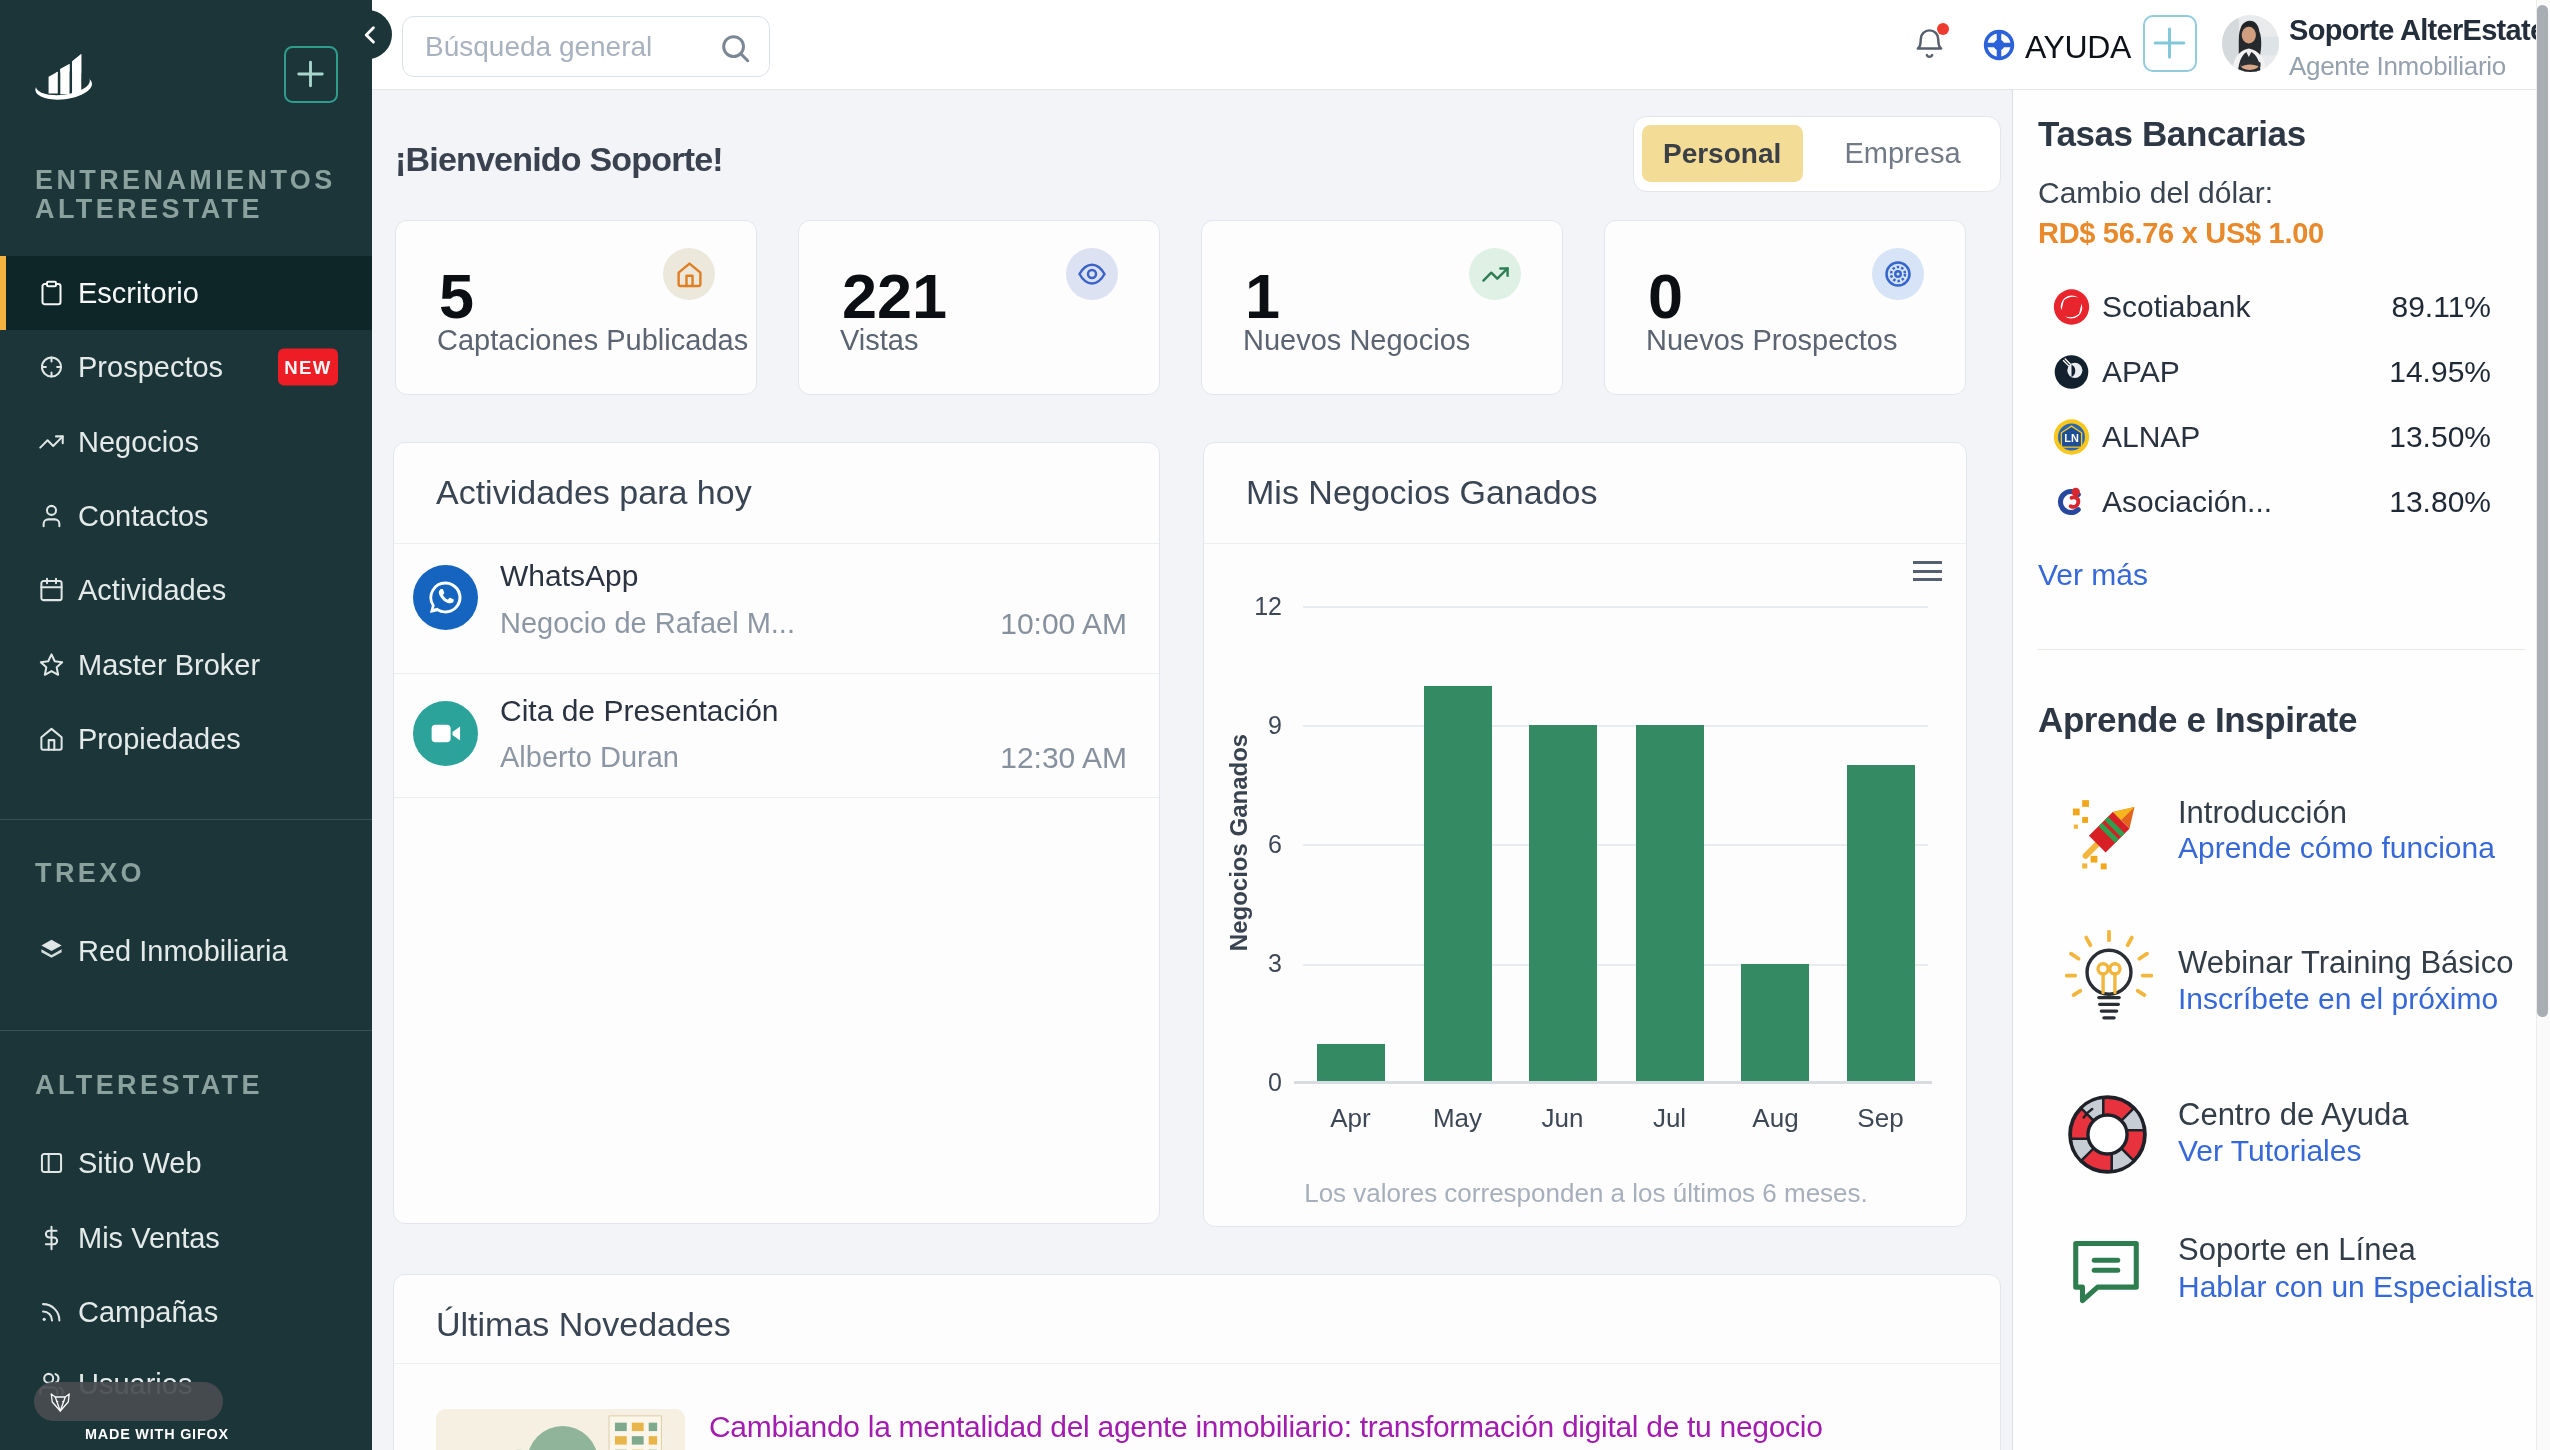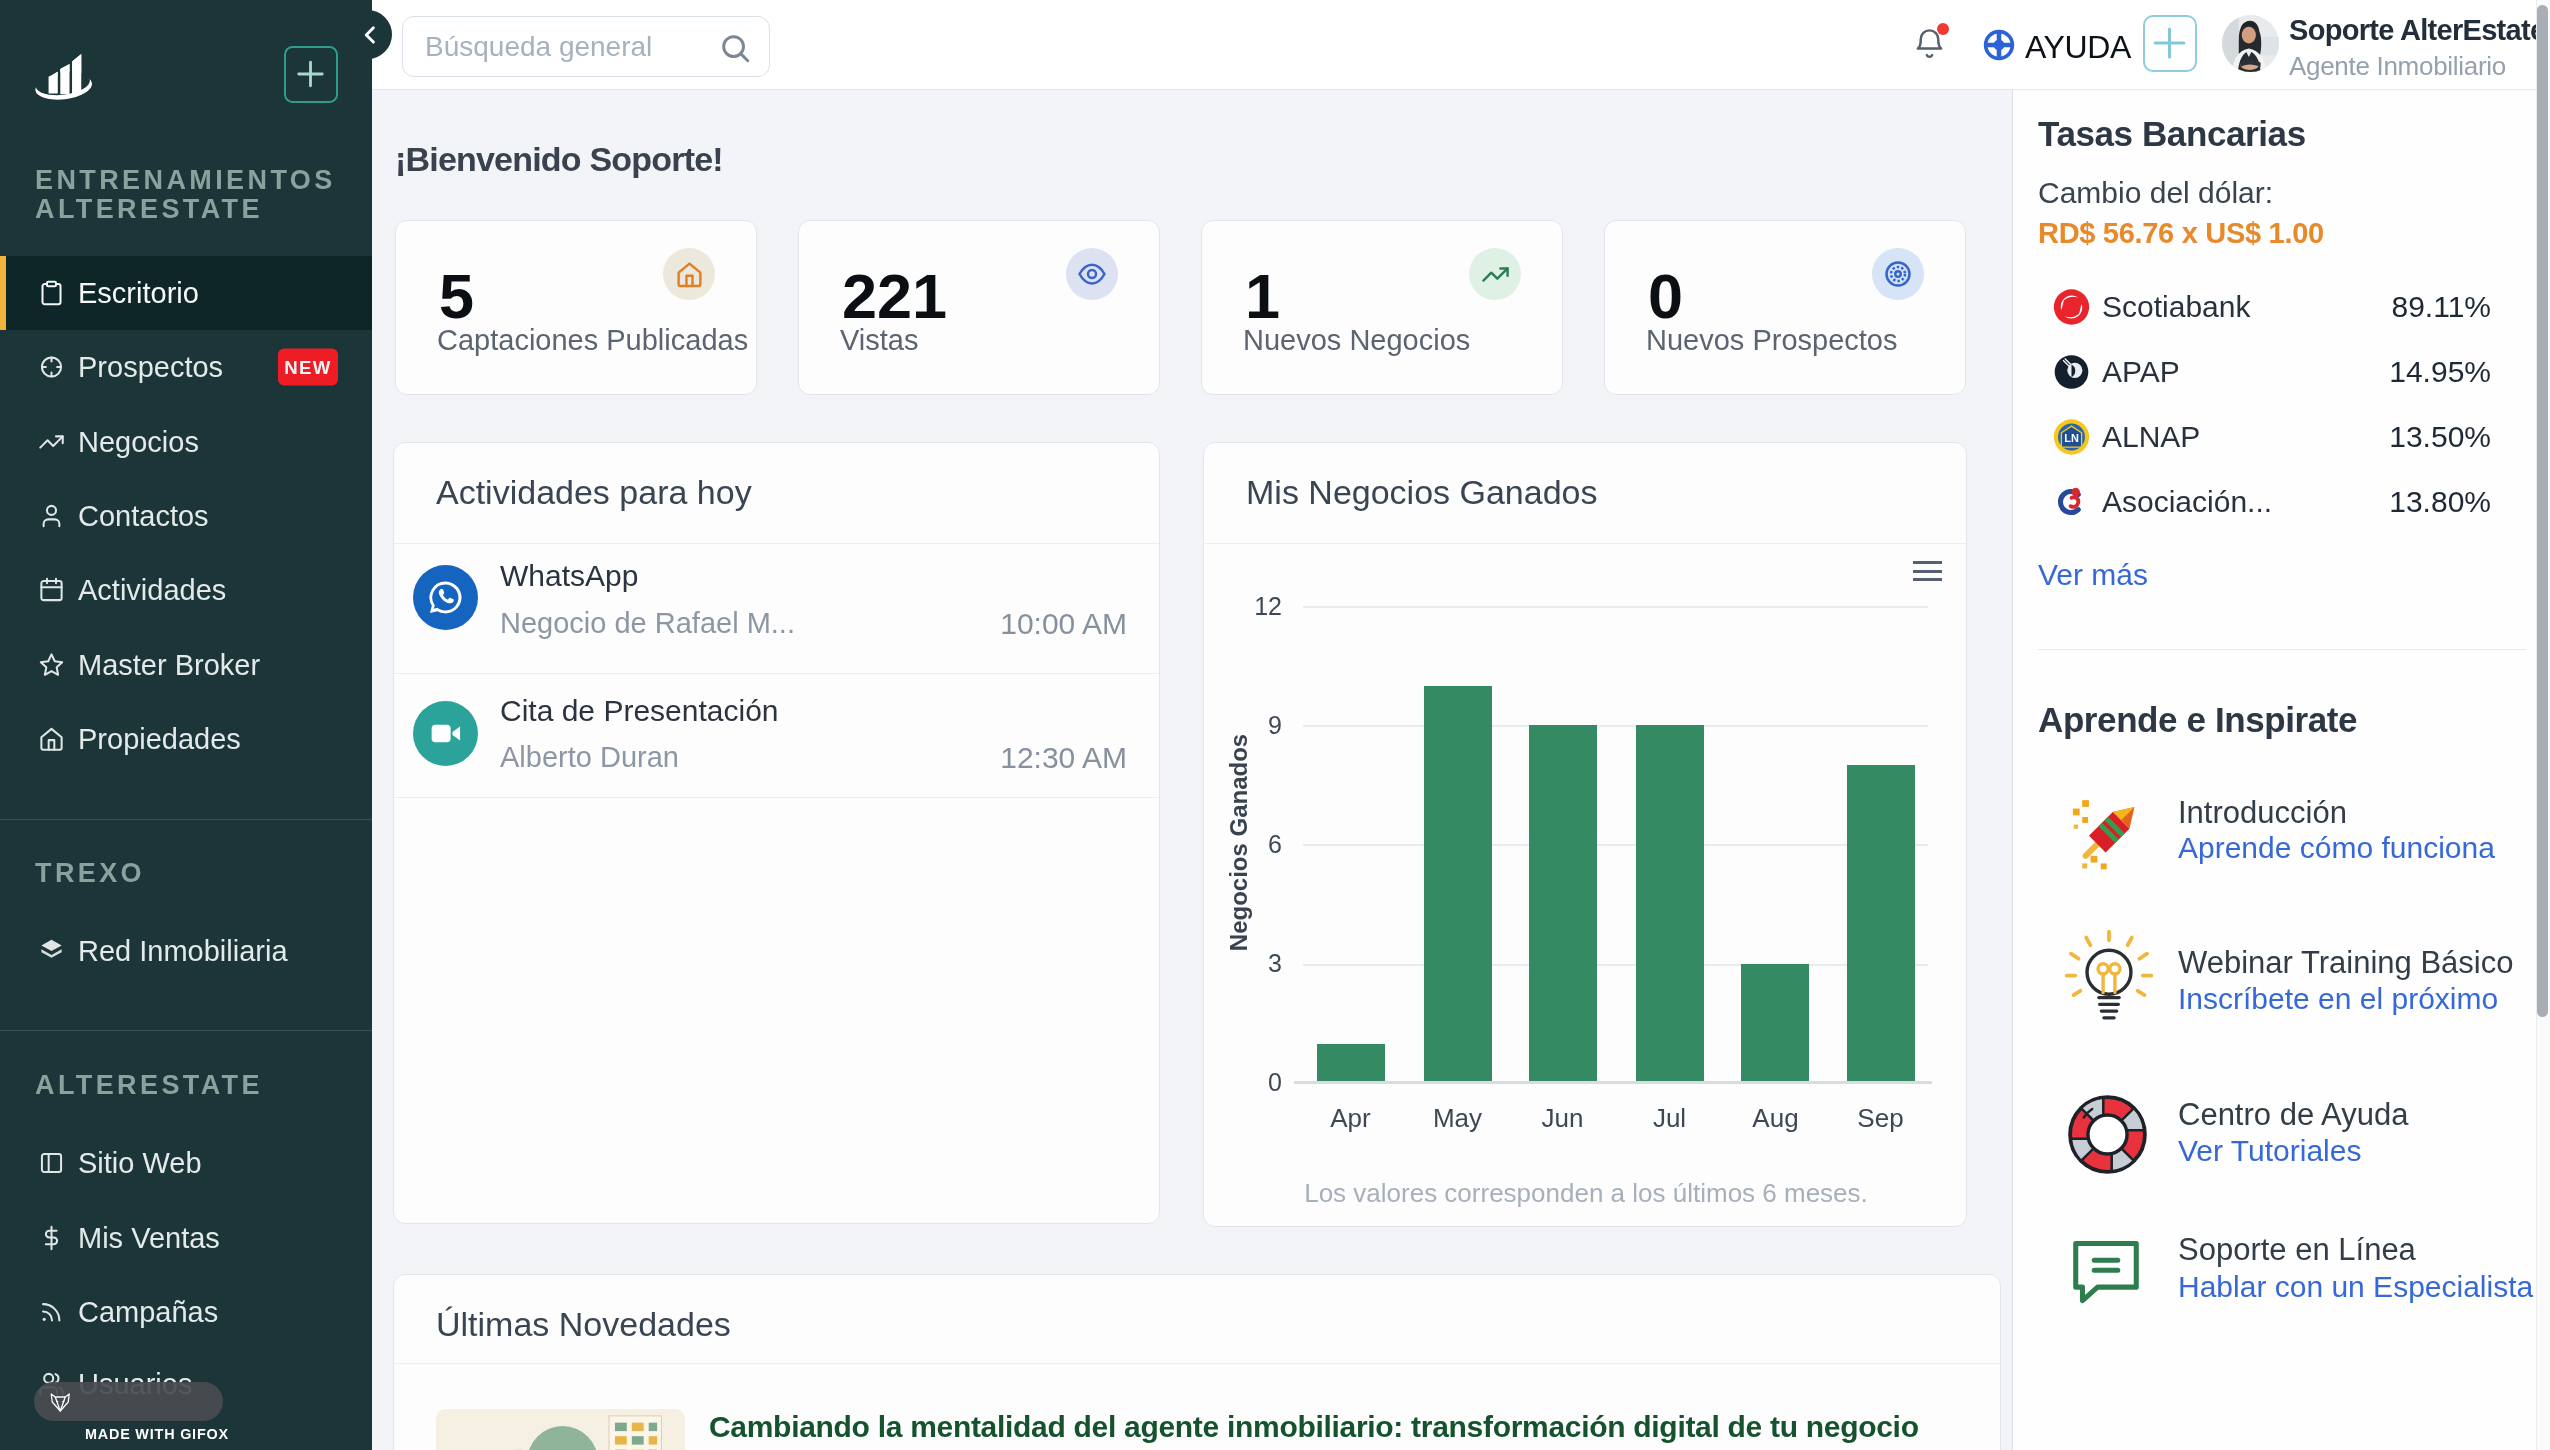--- a/index.html
+++ b/index.html
@@ -243,20 +243,24 @@
       <ellipse cx="33" cy="60" rx="11" ry="5.5" fill="#D8A788"></ellipse>
       <path d="M22 58 C28 52 40 52 46 57 L46 62 C38 58 28 58 22 62 Z" fill="#2B3034"></path>
     </svg>
   </div>
   <div id="uname">Soporte AlterEstate</div>
   <div id="urole">Agente Inmobiliario</div>
 </div>
 
 <div id="main">
   <h1 class="welcome">¡Bienvenido Soporte!</h1>
+  <div id="seg">
+      <div class="p1">Personal</div>
+      <div class="p2">Empresa</div>
+    </div>
   <div id="statcards">
     <div class="statcard" style="left:23px">
       <div class="num">5</div>
       <div class="icirc" style="background:#ECE8DB">
         <svg width="29" height="29" viewBox="0 0 24 24" fill="none" stroke="#DF7E23" stroke-width="2" stroke-linecap="round" stroke-linejoin="round">
             <path d="M3 10.5 L12 3 L21 10.5 V20 a1.5 1.5 0 0 1 -1.5 1.5 H4.5 A1.5 1.5 0 0 1 3 20 Z"></path>
             <path d="M9.5 21.5 V13 H14.5 V21.5"></path>
           </svg>
       </div>
       <div class="slabel">Captaciones Publicadas</div>
@@ -370,21 +374,21 @@
             <rect x="212" y="48" width="14" height="10"></rect>
             <rect x="232" y="48" width="14" height="10" fill="#E8B54A"></rect>
             <rect x="252" y="48" width="10" height="10"></rect>
           </g>
         <circle cx="150" cy="62" r="42" fill="#8FB49A"></circle>
         <circle cx="98" cy="78" r="30" fill="#A8C4AE"></circle>
         <circle cx="55" cy="95" r="24" fill="#8FB49A"></circle>
         <rect x="0" y="150" width="295" height="70" fill="#E7DFC9"></rect>
       </svg>
     </div>
-    <div class="abs" style="left:315px;top:135px;font-size:30px;font-weight:700;color:#14532d;width:1352px;letter-spacing:-0.3px;">Cambiando la mentalidad del agente inmobiliario: transformación digital de tu negocio</div>
+    <div class="abs" style="left:315px;top:135px;font-size:30px;font-weight:400;color:#a21caf;width:1352px;letter-spacing:-0.3px;">Cambiando la mentalidad del agente inmobiliario: transformación digital de tu negocio</div>
   </div>
 </div>
 
 <div id="rpanel">
   <div class="rtitle" style="top:24px">Tasas Bancarias</div>
   <div class="abs" style="left:25px;top:86px;font-size:30px;color:#3A4450;">Cambio del dólar:</div>
   <div class="abs" style="left:25px;top:127px;font-size:29px;font-weight:700;color:#E8892B;letter-spacing:-0.3px;">RD$ 56.76 x US$ 1.00</div>
   <div id="bankrows">
     <div class="bankrow" style="top:184px">
       <svg class="blogo" viewBox="0 0 44 44">

